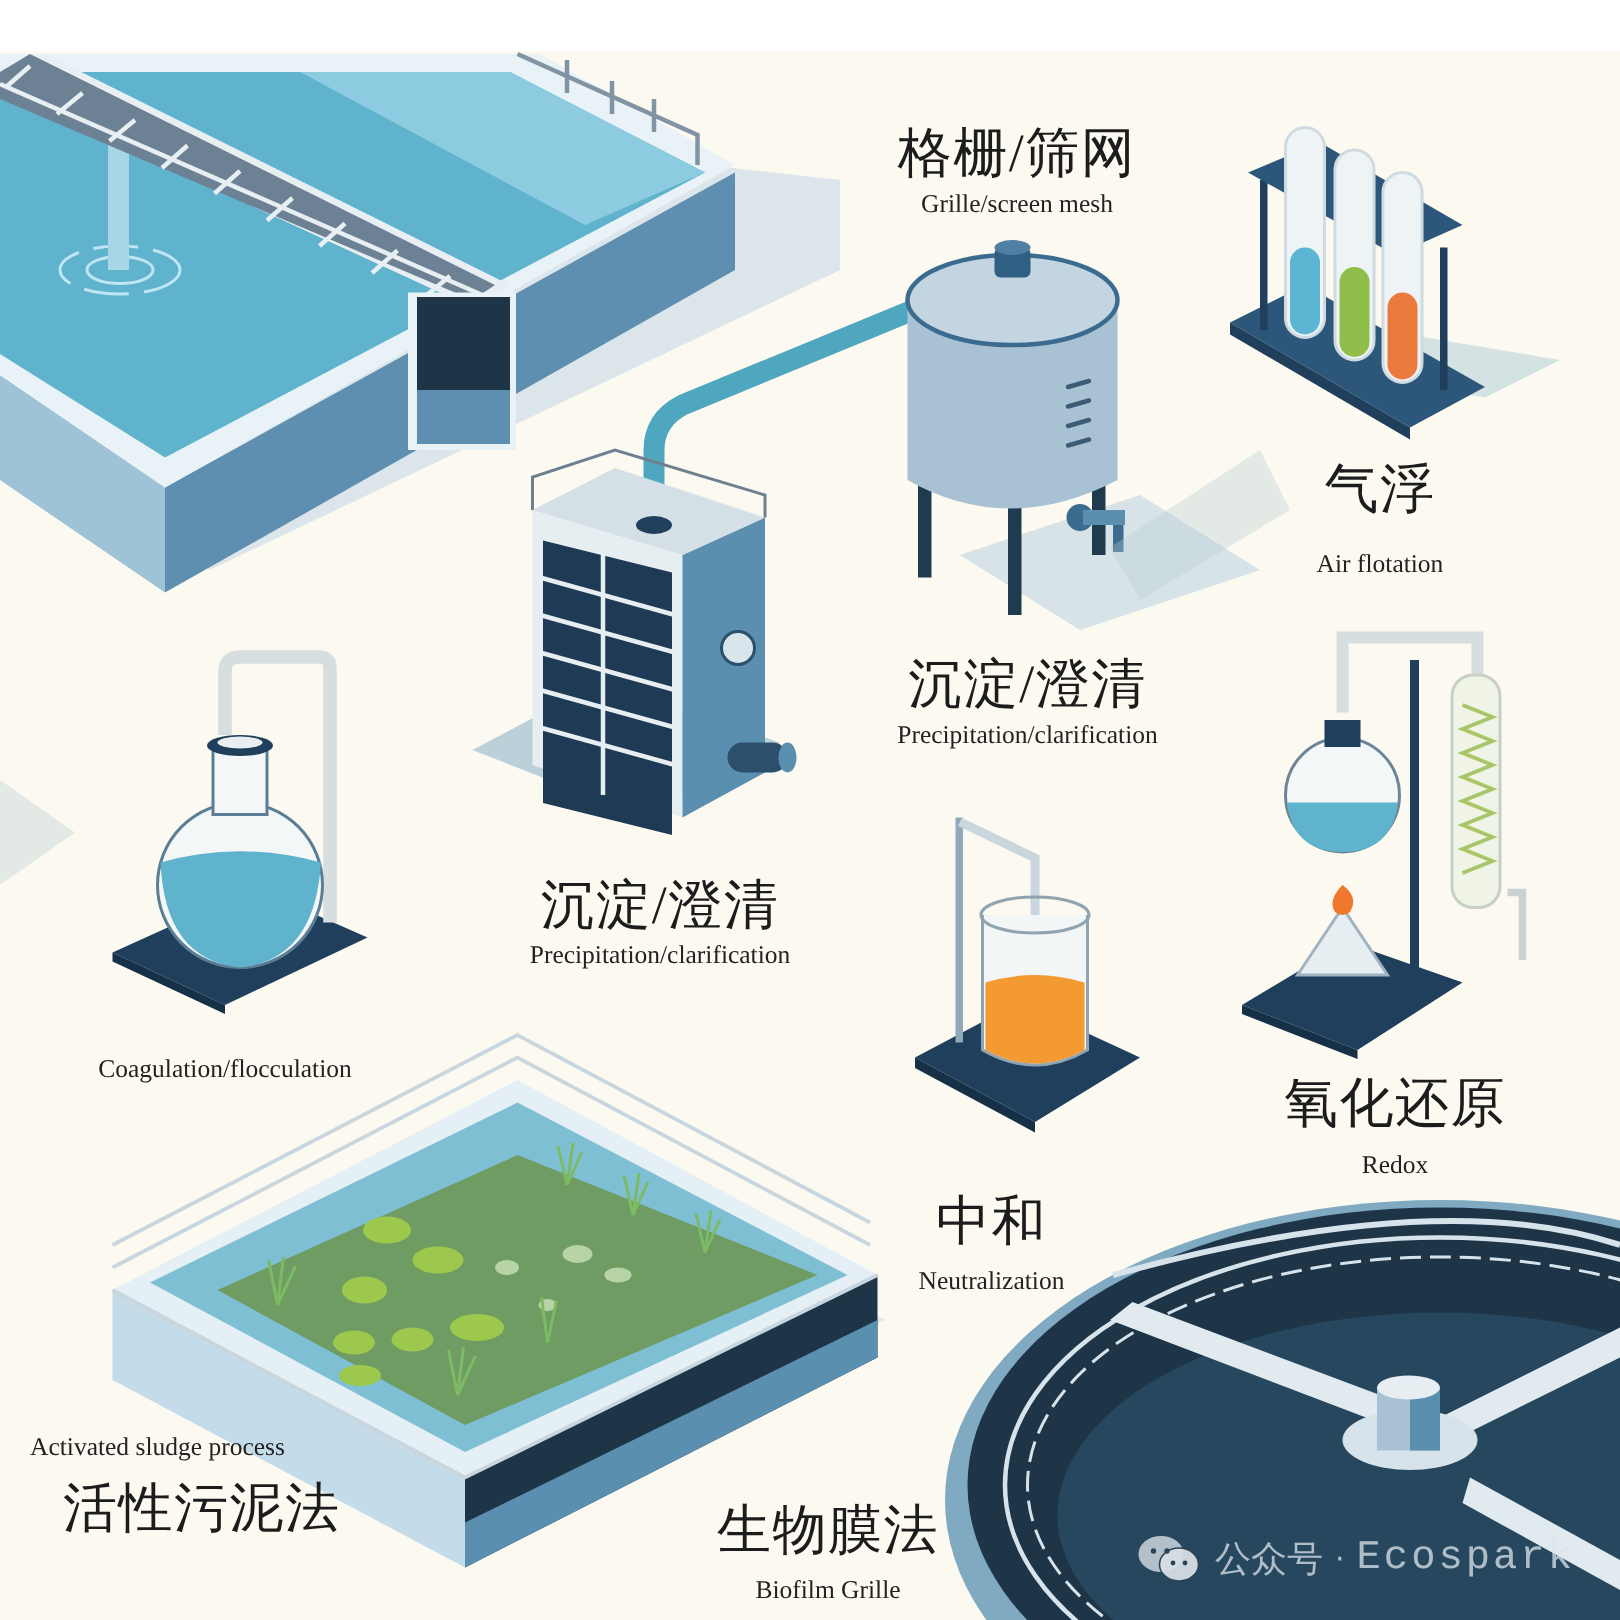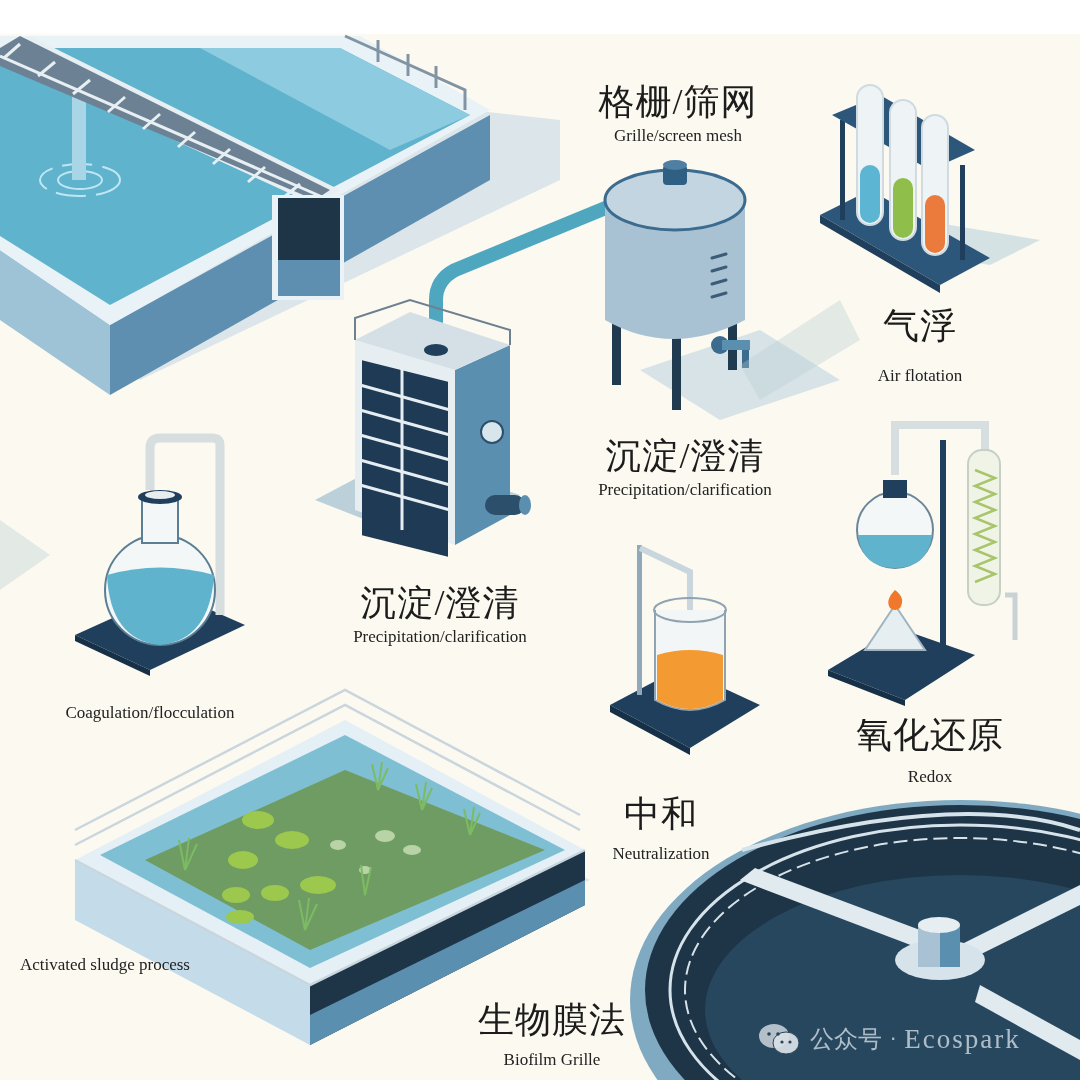--- a/index.html
+++ b/index.html
@@ -4,21 +4,21 @@
 <style>
   html,body{margin:0;padding:0;}
   body{width:1080px;height:1080px;position:relative;overflow:hidden;background:#fbf9f0;font-family:"DejaVu Sans","Liberation Sans",sans-serif;}
   .topstrip{position:absolute;left:0;top:0;width:1080px;height:34px;background:#ffffff;}
   svg.scene{position:absolute;left:0;top:0;}
   .lbl{position:absolute;color:#1c1c1c;text-align:center;white-space:nowrap;}
   .zh{font-size:36px;line-height:40px;letter-spacing:1px;font-family:Liberation Serif, serif;}
   .en{font-size:17px;line-height:20px;font-family:Liberation Serif, serif;color:#222;}
   .watermark{position:absolute;left:758px;top:1022px;display:flex;align-items:center;gap:8px;color:rgba(220,228,235,0.75);font-size:24px;}
   .watermark .dot{font-size:20px;}
-  .watermark .brand{font-family:Liberation Serif, serif;font-size:27px;letter-spacing:2px;}
+  .watermark .brand{font-family:Liberation Mono, monospace;font-size:27px;letter-spacing:2px;}
 </style>
 </head>
 <body>
 
 <div class="topstrip"></div>
 
 <svg class="scene" width="1080" height="1080" viewBox="0 0 1080 1080">
 
   <g>
     <polygon points="0,280 140,380 560,180 560,120 470,110" fill="#dce6ea"></polygon>
@@ -252,20 +252,21 @@
   <div class="en" style="margin-top:10px">Neutralization</div>
 </div>
 
 <div class="lbl" style="left:845px;top:715px;width:170px;">
   <div class="zh">氧化还原</div>
   <div class="en" style="margin-top:12px">Redox</div>
 </div>
 
 <div class="lbl" style="left:20px;top:955px;width:240px;text-align:left;">
   <div class="en">Activated sludge process</div>
+  <div class="zh" style="margin-top:10px;padding-left:22px">活性污泥法</div>
 </div>
 
 <div class="lbl" style="left:472px;top:1000px;width:160px;">
   <div class="zh">生物膜法</div>
   <div class="en" style="margin-top:10px">Biofilm Grille</div>
 </div>
 
 <div class="watermark">
   <svg width="44" height="34" viewBox="0 0 44 34">
     <ellipse cx="16" cy="14" rx="15" ry="12" fill="rgba(215,222,228,0.8)"></ellipse>

